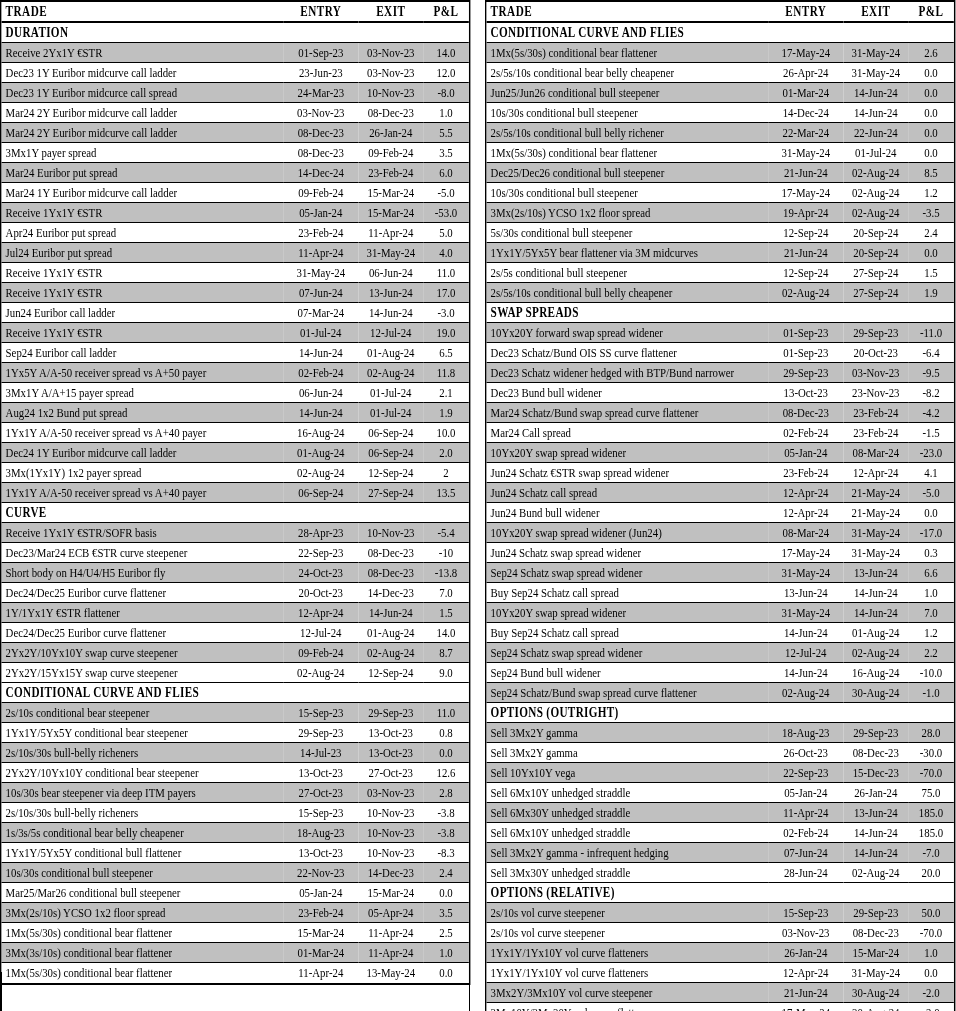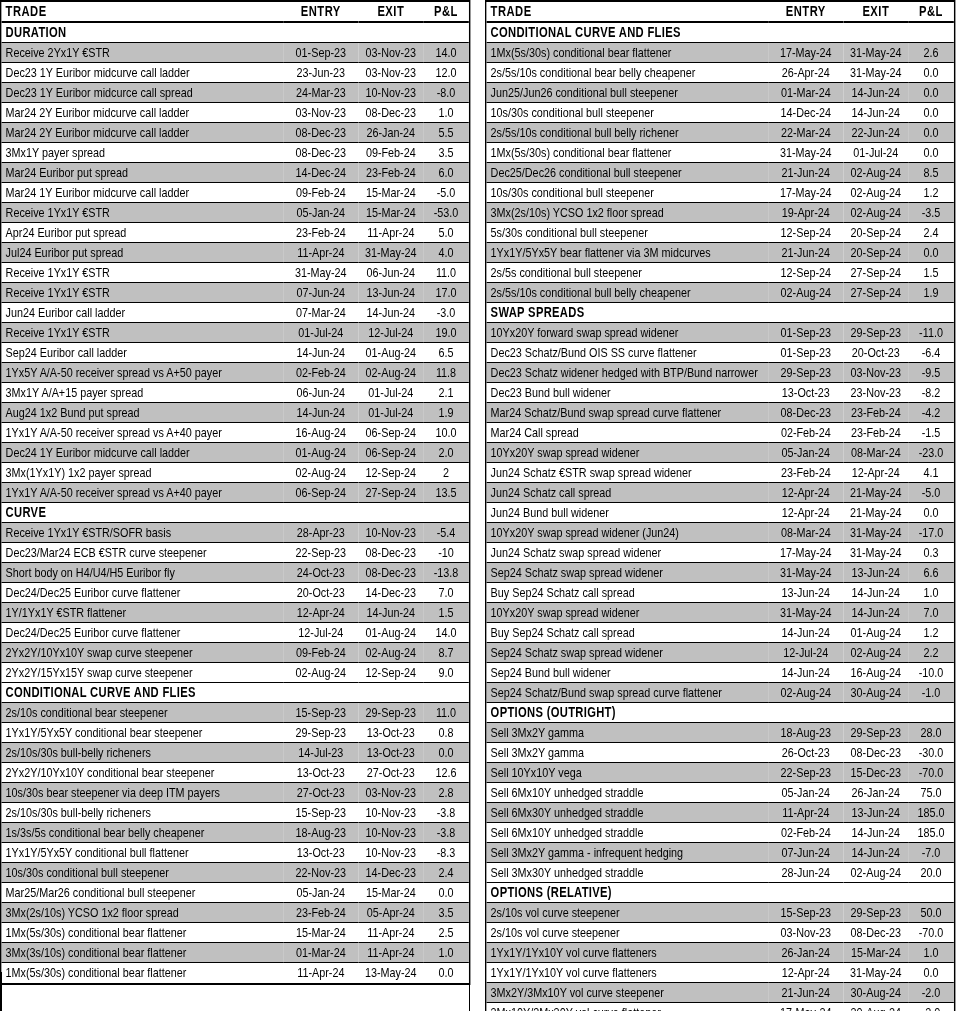--- a/index.html
+++ b/index.html
@@ -2,21 +2,21 @@
 <html style="--row-alt: #c0c0c0; --row-white: #ffffff;"><head>
 <meta charset="utf-8">
 <style>
   html, body {
     margin: 0; padding: 0;
     width: 956px; height: 1011px;
     background: #ffffff;
     overflow: hidden;
     font-family: "Liberation Sans", sans-serif;
   }
-  .page { position: relative; width: 956px; height: 802px; }
+  .page { position: relative; width: 956px; height: 802px; font-family: Liberation Serif, serif; }
 
   
   .tbl-wrap {
     position: absolute; top: 0;
     transform: scaleX(0.8);
     transform-origin: top left;
   }
   .tbl-wrap.left  { left: 0; }
   .tbl-wrap.right { left: 485px; }
 

